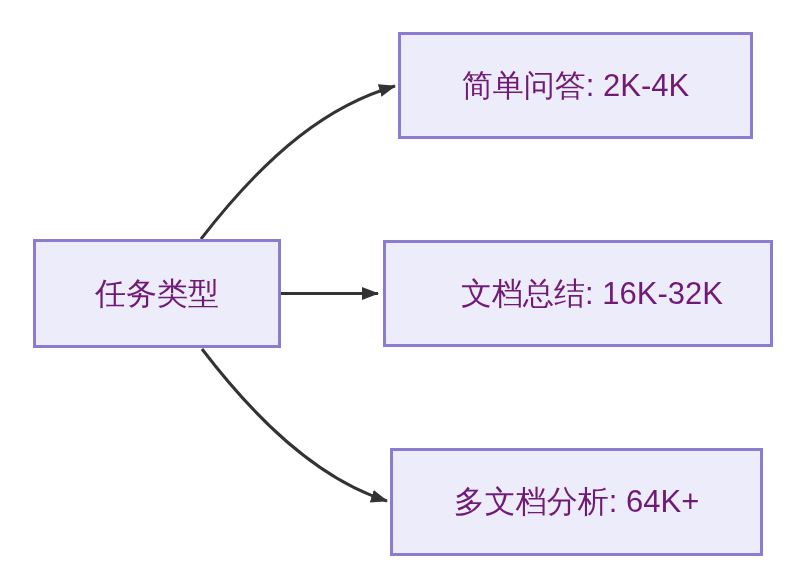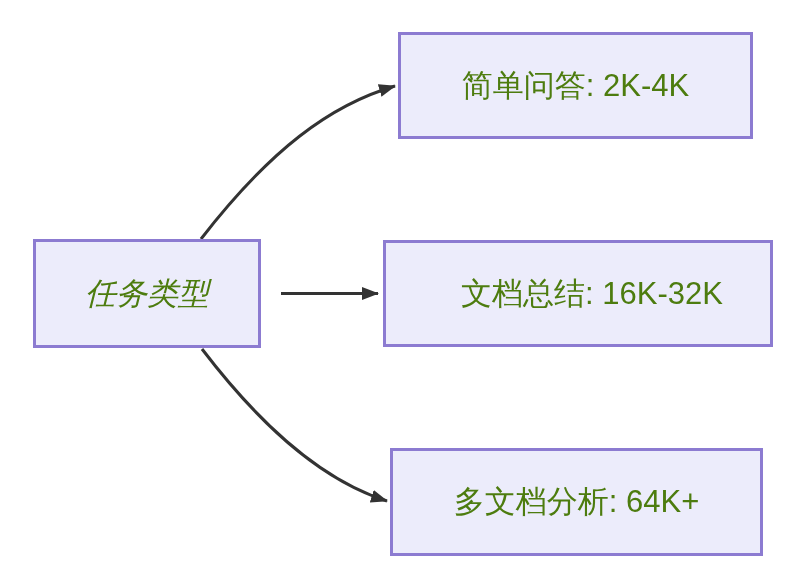--- a/index.html
+++ b/index.html
@@ -23,26 +23,26 @@
     height: 572px;
   }
   .node {
     position: absolute;
     box-sizing: border-box;
     background: #ECECFB;
     border: 3px solid #8C7BD1;
     display: flex;
     align-items: center;
     justify-content: center;
-    color: #4d7c0f;
+    color: #701a75;
     font-size: 31px;
     line-height: 1.2;
     white-space: nowrap;
   }
-  .node-root    { left: 33px;  top: 239px; width: 228px; height: 109px; font-style: italic; }
+  .node-root    { left: 33px;  top: 239px; width: 248px; height: 109px; }
   .node-top     { left: 398px; top: 32px;  width: 355px; height: 107px; }
   .node-middle  { left: 383px; top: 240px; width: 390px; height: 107px; padding-left: 28px; }
   .node-bottom  { left: 390px; top: 448px; width: 373px; height: 108px; }
 </style>
 </head>
 <body>
 
 <div class="canvas">
 
   <svg class="edges" width="787" height="572" viewBox="0 0 787 572" xmlns="http://www.w3.org/2000/svg">

